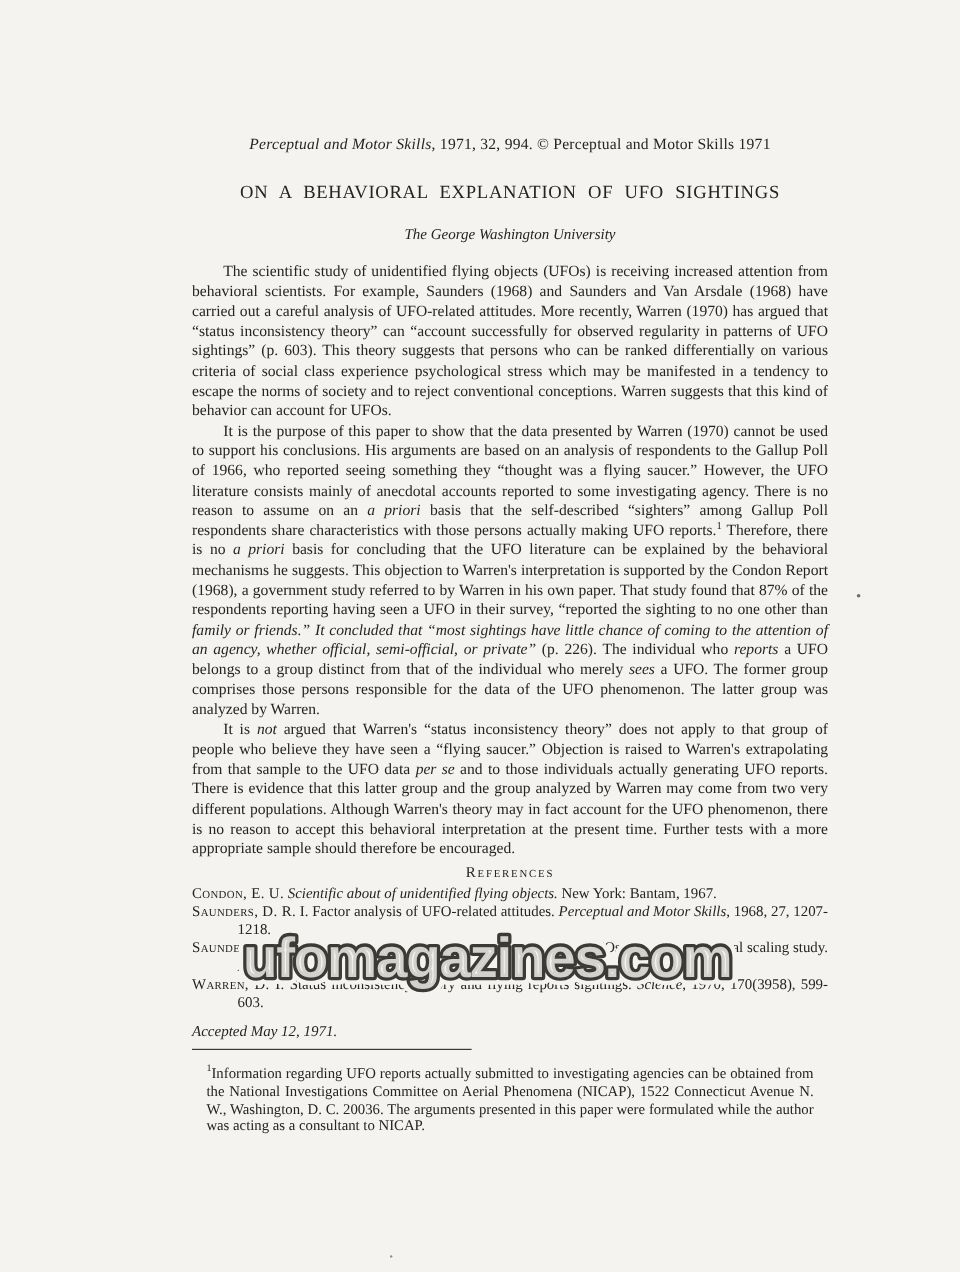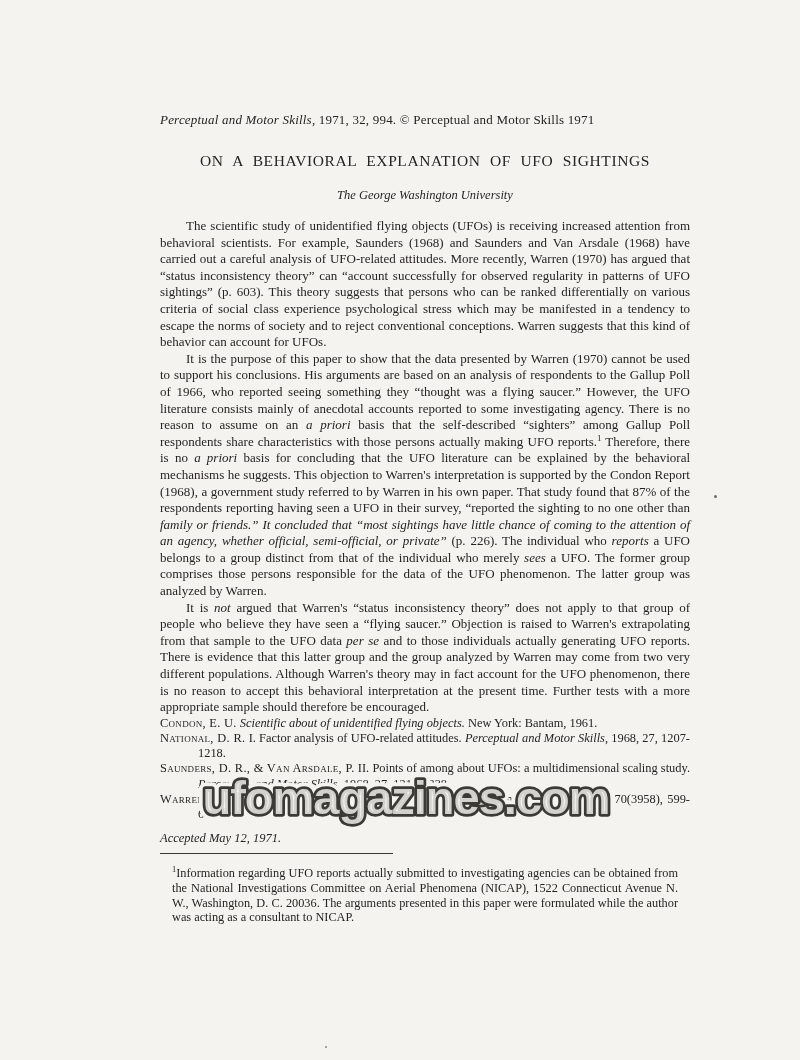--- a/index.html
+++ b/index.html
@@ -6,21 +6,21 @@
   body{
     width:800px;height:1060px;
     background:#f4f3f0;
     font-family:"Liberation Serif","DejaVu Serif",serif;
     color:#262422;
     -webkit-font-smoothing:antialiased;
   }
   .page{position:relative;width:800px;height:1060px;background:#f4f3f0;overflow:hidden;}
   .column{position:absolute;left:160px;top:112px;width:530px;}
 
-  .journal-line{text-align:left;font-size:13px;letter-spacing:.2px;margin-bottom:24px;white-space:nowrap;}
+  .journal-line{text-align:center;font-size:13px;letter-spacing:.2px;margin-bottom:24px;white-space:nowrap;}
   .paper-title{text-align:center;font-size:15.5px;letter-spacing:.6px;word-spacing:5px;margin-bottom:17px;white-space:nowrap;}
   .author{text-align:center;font-size:12.5px;letter-spacing:1.2px;word-spacing:3px;line-height:15px;}
   .affiliation{text-align:center;font-style:italic;font-size:12.5px;line-height:16px;margin-bottom:15px;}
 
   .body-par{font-size:13px;line-height:16.6px;text-align:justify;text-indent:26px;margin:0;}
 
   .refs-heading{text-align:center;font-variant:small-caps;font-size:12.5px;letter-spacing:1.5px;margin:4px 0 2px 0;}
   .ref-item{font-size:12.4px;line-height:15.2px;text-align:justify;padding-left:38px;text-indent:-38px;margin:0;}
   .accepted{font-style:italic;font-size:12.5px;margin-top:9px;}
   .foot-rule{width:233px;border:0;border-top:1.4px solid #3a3834;margin:7px 0 3px 0;}
@@ -48,23 +48,24 @@
     <div class="journal-line"><span class="seg-italic">Perceptual and Motor Skills</span><span>, 1971, 32, 994.  © Perceptual and Motor Skills 1971</span></div>
 
     <div class="paper-title">ON A BEHAVIORAL EXPLANATION OF UFO SIGHTINGS</div>
 
     <div class="affiliation">The George Washington University</div>
 
     <p class="body-par"><span>The scientific study of unidentified flying objects (UFOs) is receiving increased attention from behavioral scientists.  For example, Saunders (1968) and Saunders and Van Arsdale (1968) have carried out a careful analysis of UFO-related attitudes.  More recently, Warren (1970) has argued that “status inconsistency theory” can “account successfully for observed regularity in patterns of UFO sightings” (p. 603).  This theory suggests that persons who can be ranked differentially on various criteria of social class experience psychological stress which may be manifested in a tendency to escape the norms of society and to reject conventional conceptions.  Warren suggests that this kind of behavior can account for UFOs.</span></p>
     <p class="body-par"><span>It is the purpose of this paper to show that the data presented by Warren (1970) cannot be used to support his conclusions.  His arguments are based on an analysis of respondents to the Gallup Poll of 1966, who reported seeing something they “thought was a flying saucer.”  However, the UFO literature consists mainly of anecdotal accounts reported to some investigating agency.  There is no reason to assume on an </span><span class="seg-italic">a priori</span><span> basis that the self-described “sighters” among Gallup Poll respondents share characteristics with those persons actually making UFO reports.</span><span class="seg-sup">1</span><span>  Therefore, there is no </span><span class="seg-italic">a priori</span><span> basis for concluding that the UFO literature can be explained by the behavioral mechanisms he suggests.  This objection to Warren's interpretation is supported by the Condon Report (1968), a government study referred to by Warren in his own paper.  That study found that 87% of the respondents reporting having seen a UFO in their survey, “reported the sighting to no one other than </span><span class="seg-italic">family or friends.”</span><span>  </span><span class="seg-italic">It concluded that “most sightings have little chance of coming to the attention of an agency, whether official, semi-official, or private”</span><span> (p. 226).  The individual who </span><span class="seg-italic">reports</span><span> a UFO belongs to a group distinct from that of the individual who merely </span><span class="seg-italic">sees</span><span> a UFO.  The former group comprises those persons responsible for the data of the UFO phenomenon.  The latter group was analyzed by Warren.</span></p>
     <p class="body-par"><span>It is </span><span class="seg-italic">not</span><span> argued that Warren's “status inconsistency theory” does not apply to that group of people who believe they have seen a “flying saucer.”  Objection is raised to Warren's extrapolating from that sample to the UFO data </span><span class="seg-italic">per se</span><span> and to those individuals actually generating UFO reports.  There is evidence that this latter group and the group analyzed by Warren may come from two very different populations.  Although Warren's theory may in fact account for the UFO phenomenon, there is no reason to accept this behavioral interpretation at the present time.  Further tests with a more appropriate sample should therefore be encouraged.</span></p>
 
+    <div class="refs-heading">References</div>
 
-    <p class="ref-item"><span class="seg-smallcaps">Condon, E. U.</span><span>  </span><span class="seg-italic">Scientific about of unidentified flying objects.</span><span>  New York: Bantam, 1961.</span></p>
-    <p class="ref-item"><span class="seg-smallcaps">National, D. R.</span><span>  I. Factor analysis of UFO-related attitudes.  </span><span class="seg-italic">Perceptual and Motor Skills</span><span>, 1968, 27, 1207-1218.</span></p>
+    <p class="ref-item"><span class="seg-smallcaps">Condon, E. U.</span><span>  </span><span class="seg-italic">Scientific about of unidentified flying objects.</span><span>  New York: Bantam, 1967.</span></p>
+    <p class="ref-item"><span class="seg-smallcaps">Saunders, D. R.</span><span>  I. Factor analysis of UFO-related attitudes.  </span><span class="seg-italic">Perceptual and Motor Skills</span><span>, 1968, 27, 1207-1218.</span></p>
     <p class="ref-item"><span class="seg-smallcaps">Saunders, D. R., &amp; Van Arsdale, P.</span><span>  II. Points of among about UFOs: a multidimensional scaling study.  </span><span class="seg-italic">Perceptual and Motor Skills</span><span>, 1968, 27, 1219-1238.</span></p>
     <p class="ref-item"><span class="seg-smallcaps">Warren, D. I.</span><span>  Status inconsistency theory and flying reports sightings.  </span><span class="seg-italic">Science</span><span>, 1970, 170(3958), 599-603.</span></p>
 
     <div class="accepted">Accepted May 12, 1971.</div>
 
     <hr class="foot-rule">
 
     <p class="footnote"><span class="seg-sup">1</span><span>Information regarding UFO reports actually submitted to investigating agencies can be obtained from the National Investigations Committee on Aerial Phenomena (NICAP), 1522 Connecticut Avenue N. W., Washington, D. C. 20036.  The arguments presented in this paper were formulated while the author was acting as a consultant to NICAP.</span></p>
 
   </div>

